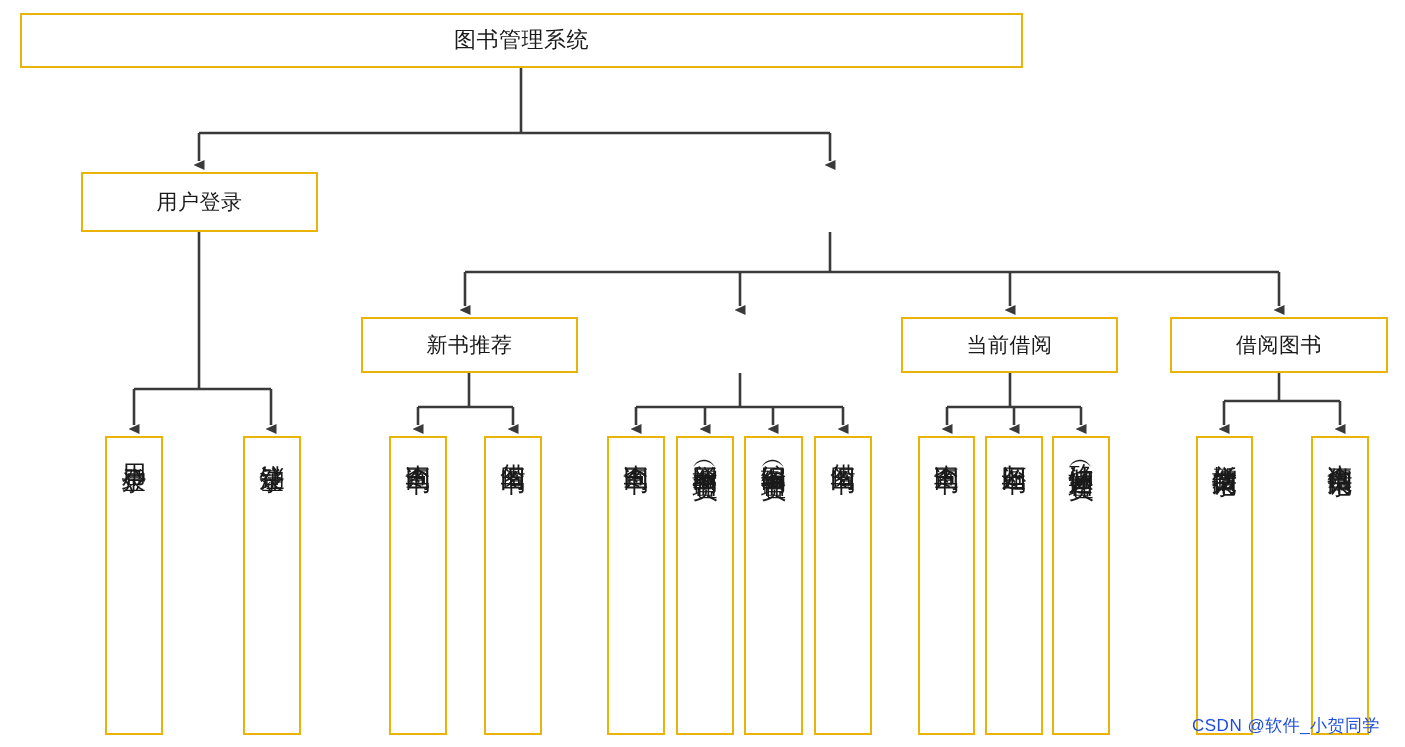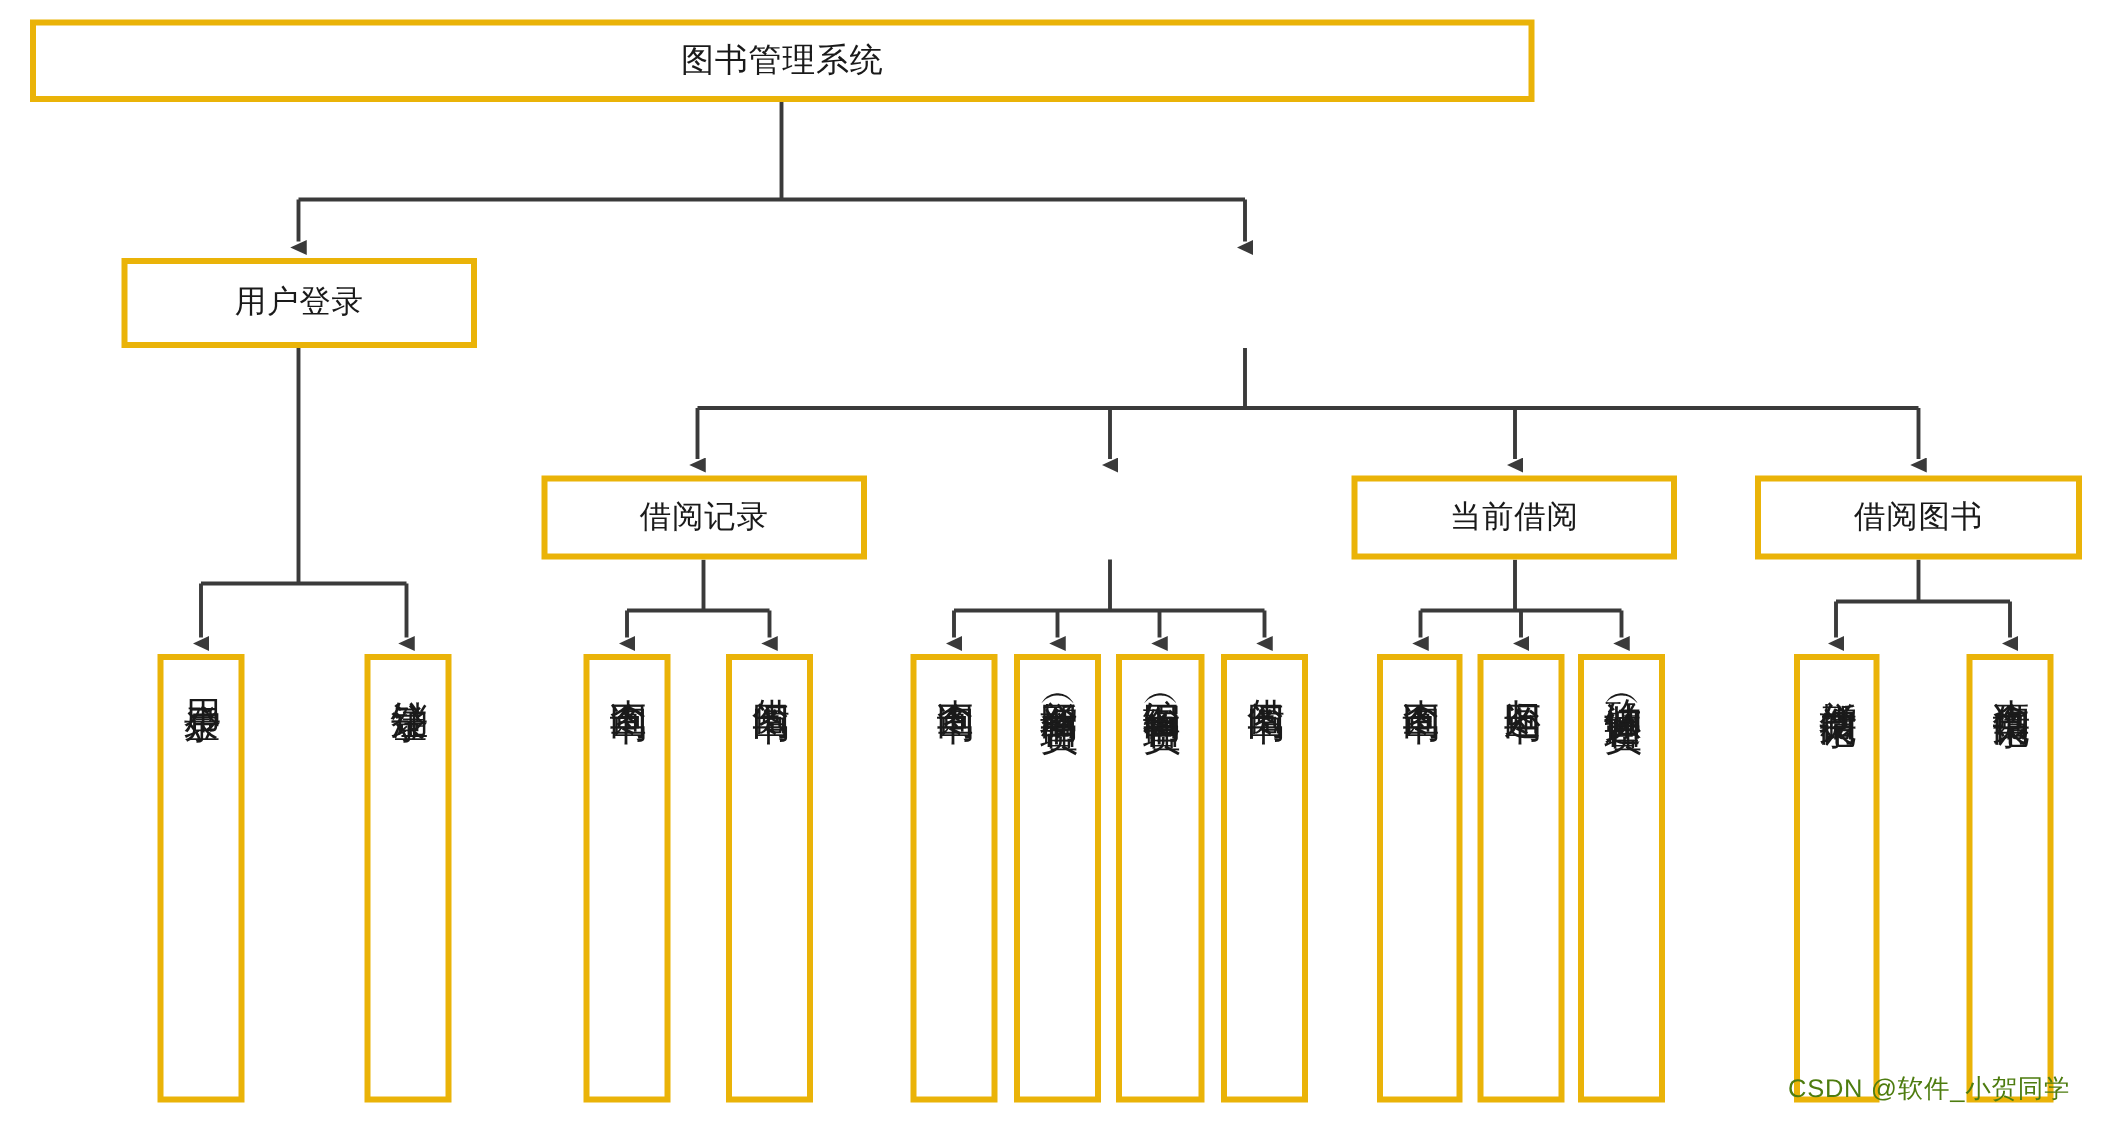--- a/index.html
+++ b/index.html
@@ -24,21 +24,21 @@
     left: 0;
     top: 0;
     width: 1405px;
     height: 747px;
     pointer-events: none;
   }
   .node {
     position: absolute;
     box-sizing: border-box;
     background: #ffffff;
-    border: 4px solid #eab308;
+    border: 2px solid #eab308;
     display: flex;
     align-items: center;
     justify-content: center;
     text-align: center;
     z-index: 2;
   }
   .node .label {
     display: block;
     line-height: 1.12;
   }
@@ -61,21 +61,21 @@
     text-orientation: upright;
     font-size: 25px;
     line-height: 1.0;
     letter-spacing: 2px;
     white-space: nowrap;
     margin: 0 auto;
   }
   .watermark {
     position: absolute;
     font-size: 17px;
-    color: #4d7c0f;
+    color: #1d4ed8;
     white-space: nowrap;
     z-index: 5;
     letter-spacing: 0.5px;
   }
 </style>
 </head>
 <body>
 
 <div id="canvas">
 
@@ -132,21 +132,21 @@
   <div class="node horiz root" style="left:20px; top:13px; width:1003px; height:55px;">
     <span class="label">图书管理系统</span>
   </div>
 
   <div class="node horiz" style="left:81px; top:172px; width:237px; height:60px;">
     <span class="label">用户登录</span>
   </div>
 
 
   <div class="node horiz" style="left:361px; top:317px; width:217px; height:56px;">
-    <span class="label">借阅记录</span>
+    <span class="label">新书推荐</span>
   </div>
 
 
   <div class="node horiz" style="left:901px; top:317px; width:217px; height:56px;">
     <span class="label">当前借阅</span>
   </div>
 
   <div class="node horiz" style="left:1170px; top:317px; width:218px; height:56px;">
     <span class="label">借阅图书</span>
   </div>

